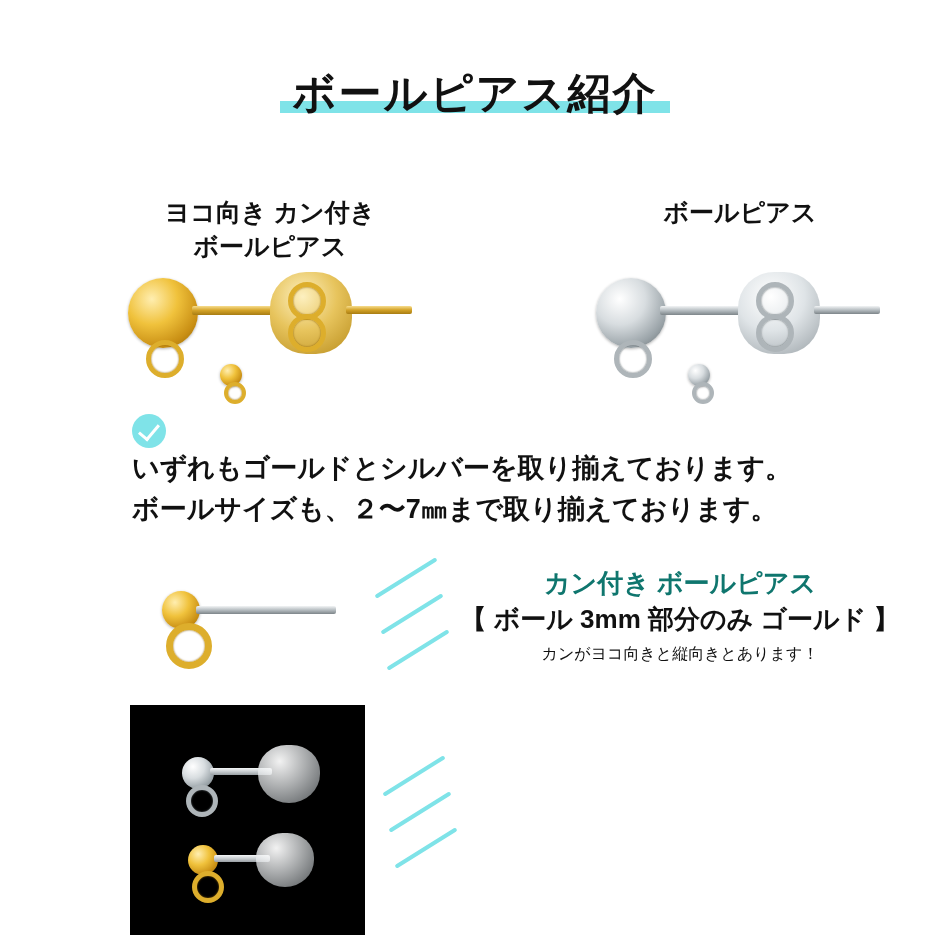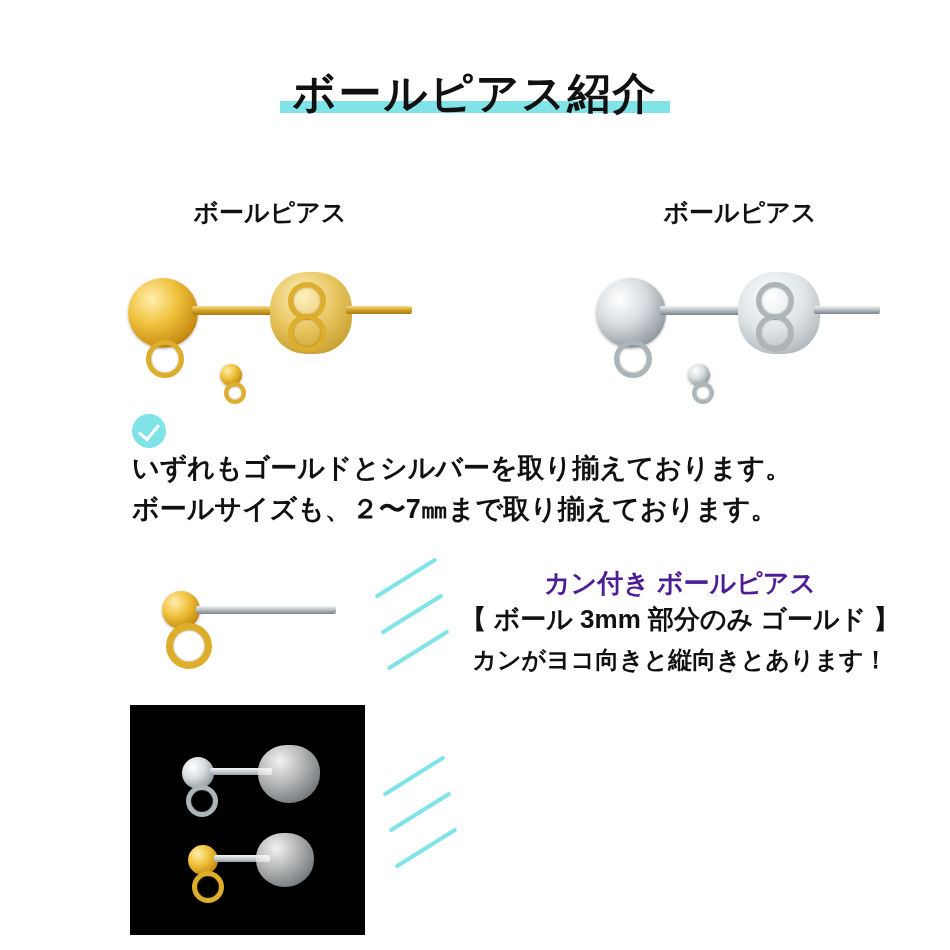--- a/index.html
+++ b/index.html
@@ -191,31 +191,31 @@
     position: absolute;
     left: 420px;
     top: 565px;
     width: 520px;
     text-align: center;
   }
   .mid-line1 {
     font-size: 26px;
     font-weight: bold;
     line-height: 1.4;
-    color: #4c1d95;
+    color: #0f766e;
   }
   .mid-line2 {
     font-size: 26px;
     font-weight: bold;
     line-height: 1.4;
     color: #111;
   }
   .mid-line3 {
-    font-size: 24px;
-    font-weight: bold;
+    font-size: 16px;
+    font-weight: normal;
     line-height: 1.5;
     color: #111;
     margin-top: 4px;
   }
 
   
   #photo-resin {
     left: 130px;
     top: 705px;
     width: 235px;
@@ -262,20 +262,21 @@
 <div class="page">
 
   <div class="title-wrap">
     <div class="title-inner">
       <div class="title-underline"></div>
       <div class="title-text">ボールピアス紹介</div>
     </div>
   </div>
 
   <div class="label-left">
+    <div>ヨコ向き カン付き</div>
     <div>ボールピアス</div>
   </div>
 
   <div class="label-right">
     <div>ボールピアス</div>
   </div>
 
   <div class="photo" id="photo-gold-earring">
 
     <div class="ball gold-ball" style="left:18px; top:20px; width:70px; height:70px;"></div>

